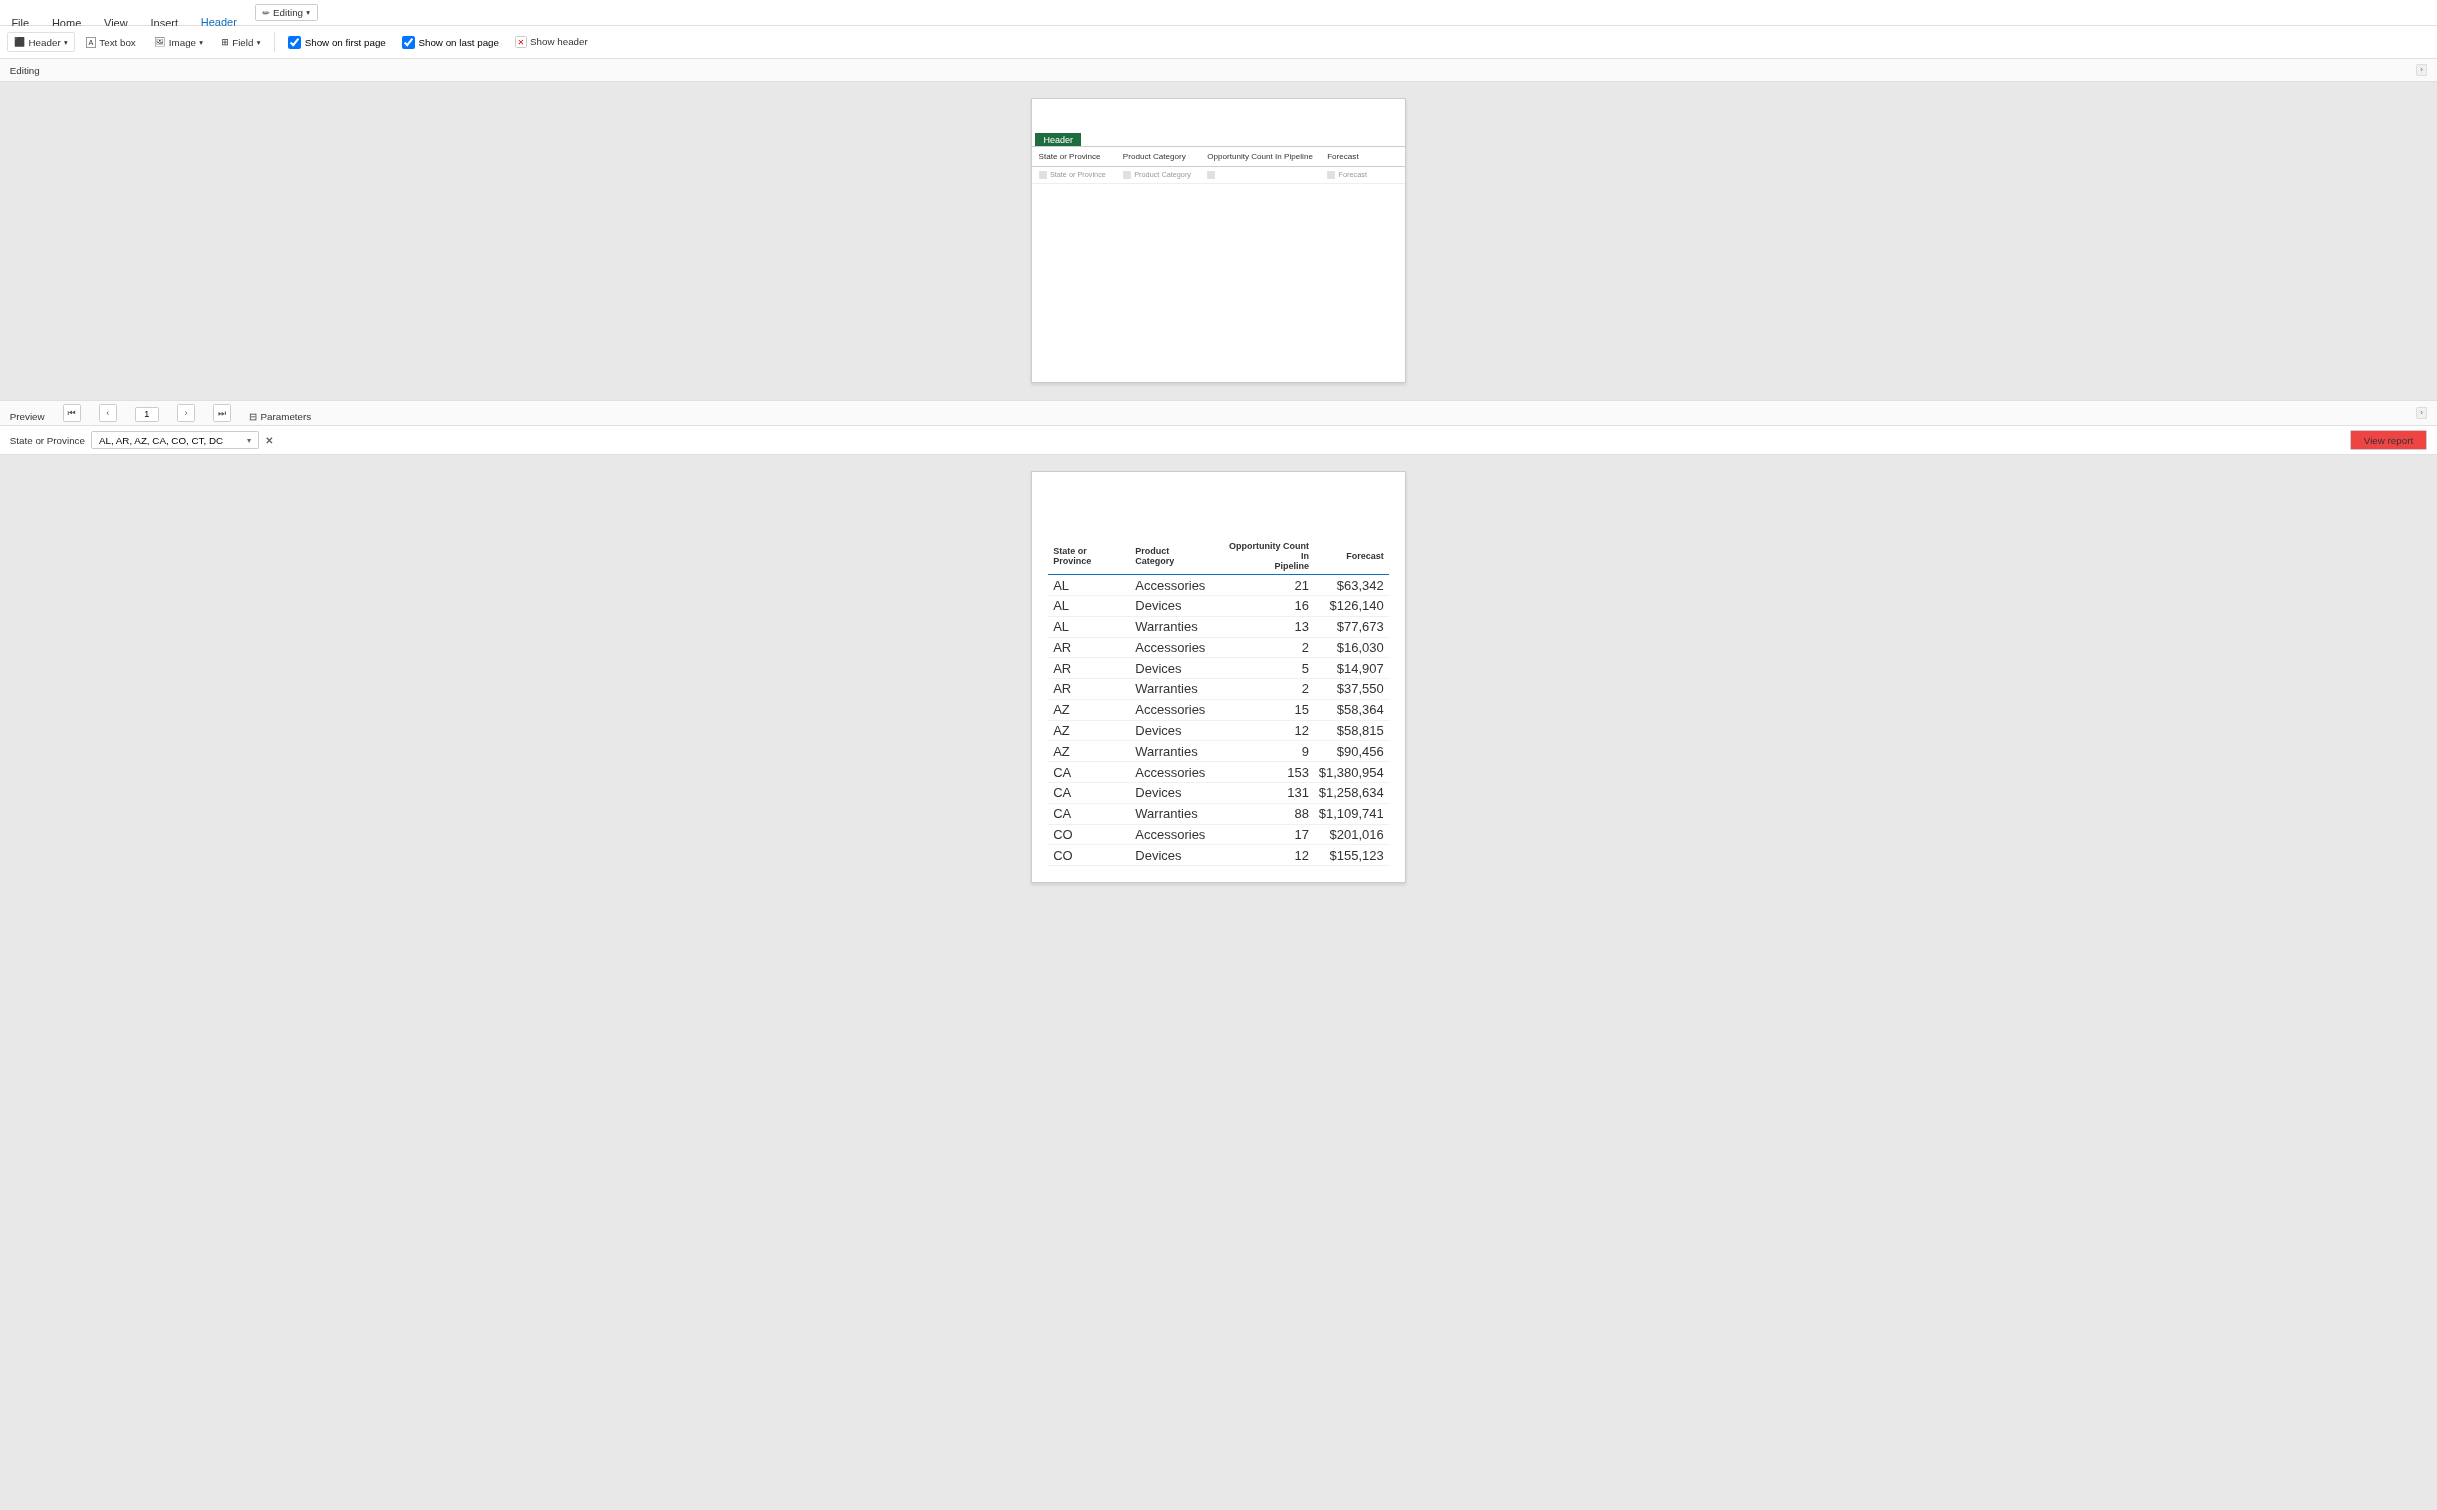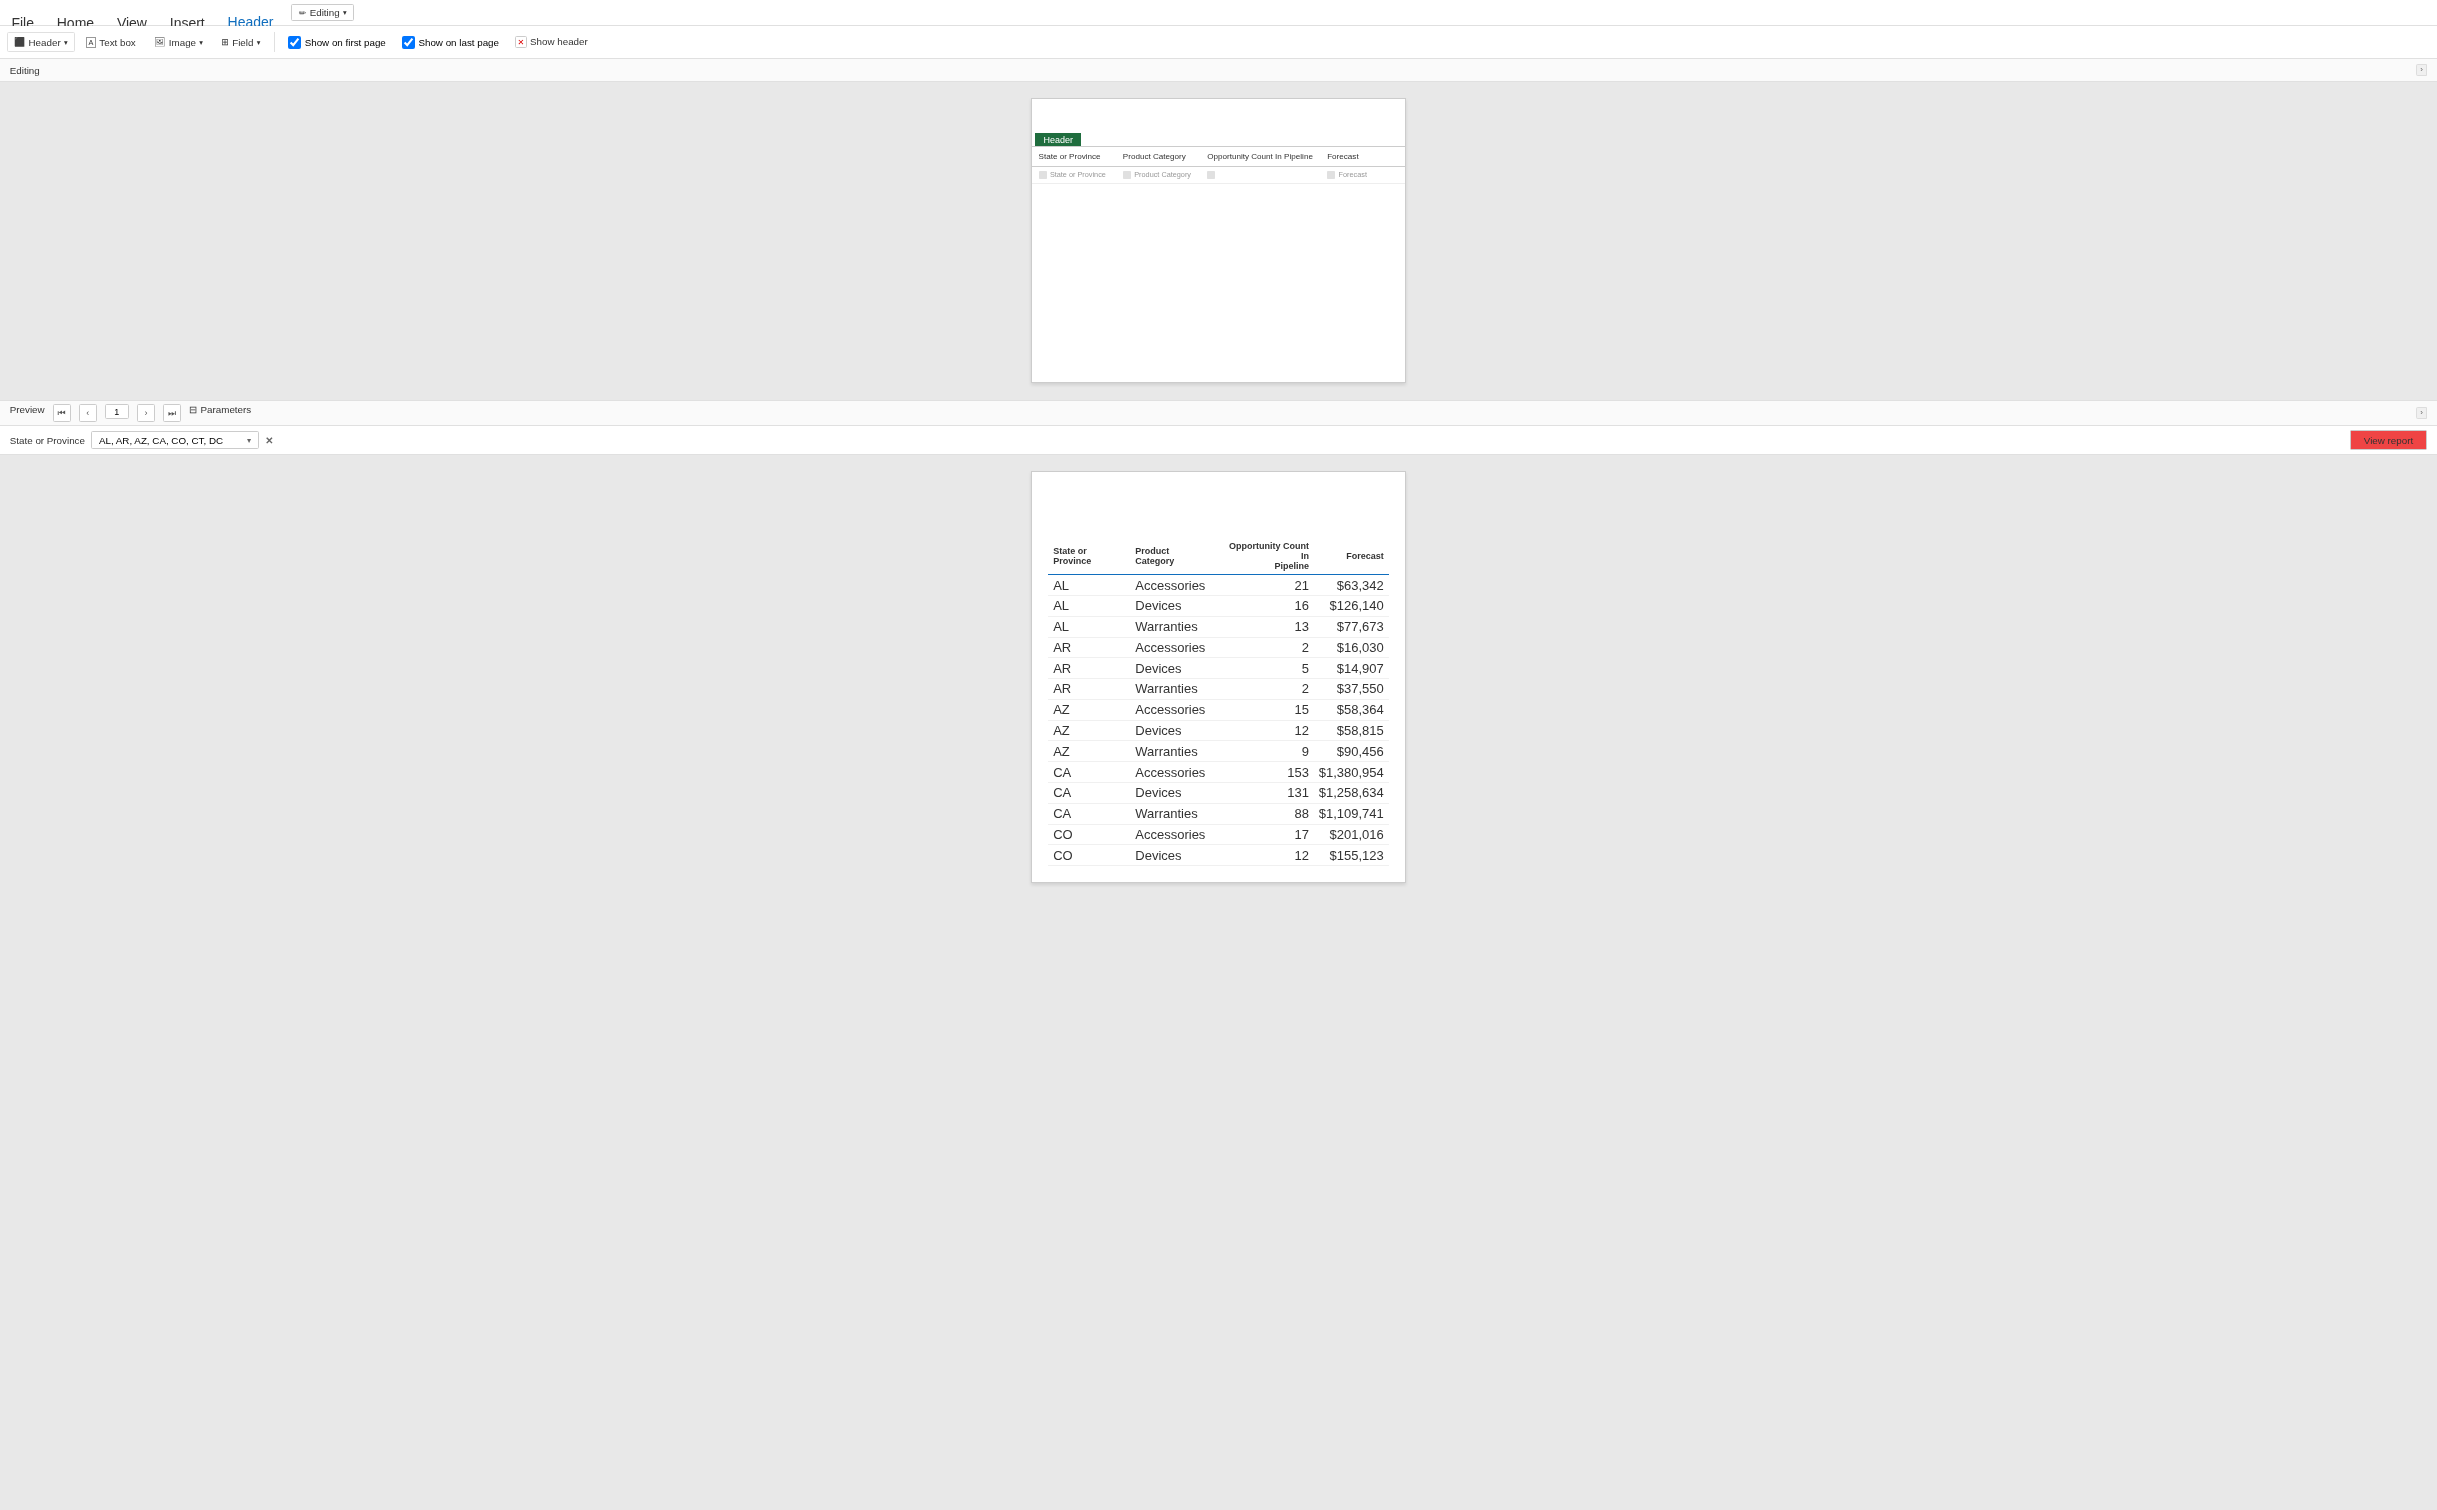--- a/index.html
+++ b/index.html
@@ -12,21 +12,21 @@
       background: #fff;
       border-bottom: 0.8px solid #e0e0e0;
       height: 26px;
       padding: 0 6.5px;
       gap: 13px;
     }
     .menu-item {
       cursor: pointer;
       padding: 3.3px 4.9px;
       color: #333;
-      font-size: 14px;
+      font-size: 11px;
       border-radius: 1.6px;
       margin-top: 20px;
     }
     .menu-item.active { color: #106ebe; border-bottom: 1.6px solid #106ebe; }
     .editing-badge {
       display: flex;
       align-items: center;
       gap: 3.3px;
       border: 0.8px solid #ccc;
       border-radius: 1.6px;
@@ -178,22 +178,22 @@
       border-top: 0.8px solid #e0e0e0;
       height: 26px;
       padding: 0 9.8px;
       gap: 6.5px;
       font-size: 9.8px;
       color: #333;
       justify-content: space-between;
     }
     .preview-nav {
       display: flex;
-      align-items: flex-start;
-      gap: 8px;
+      align-items: flex-end;
+      gap: 18px;
     }
     .nav-btn {
       display: flex;
       align-items: center;
       justify-content: center;
       width: 18px;
       height: 18px;
       border: 0.8px solid #ccc;
       border-radius: 1.6px;
       cursor: pointer;

